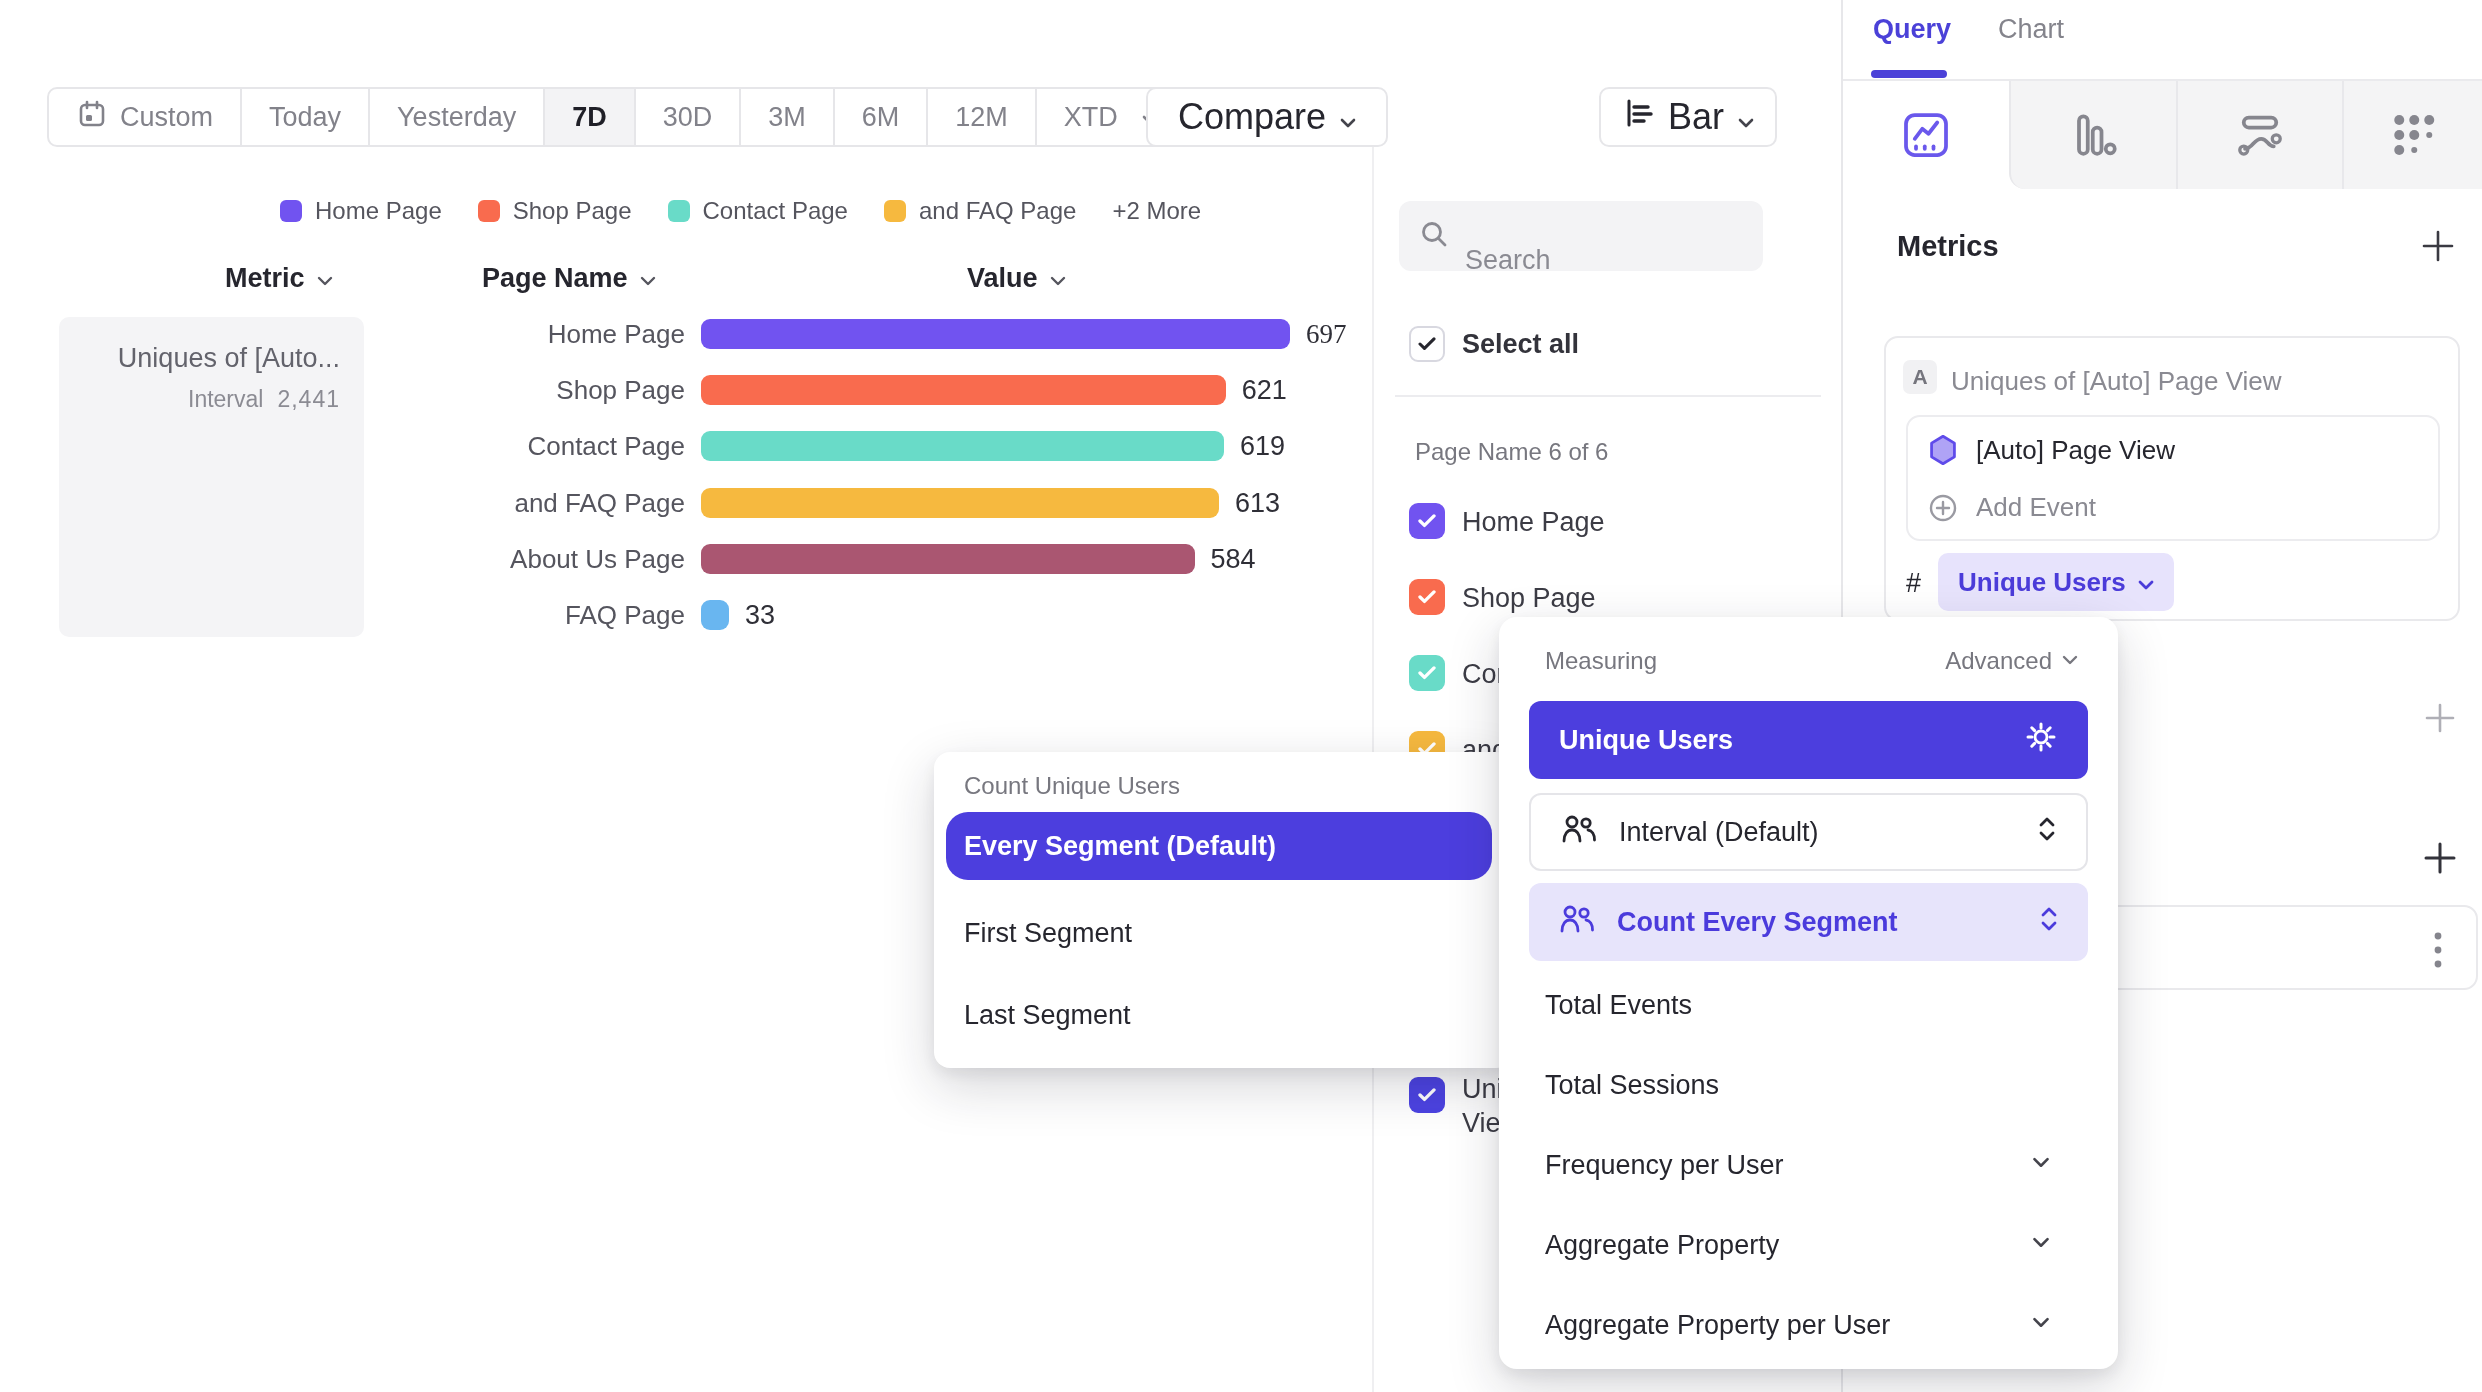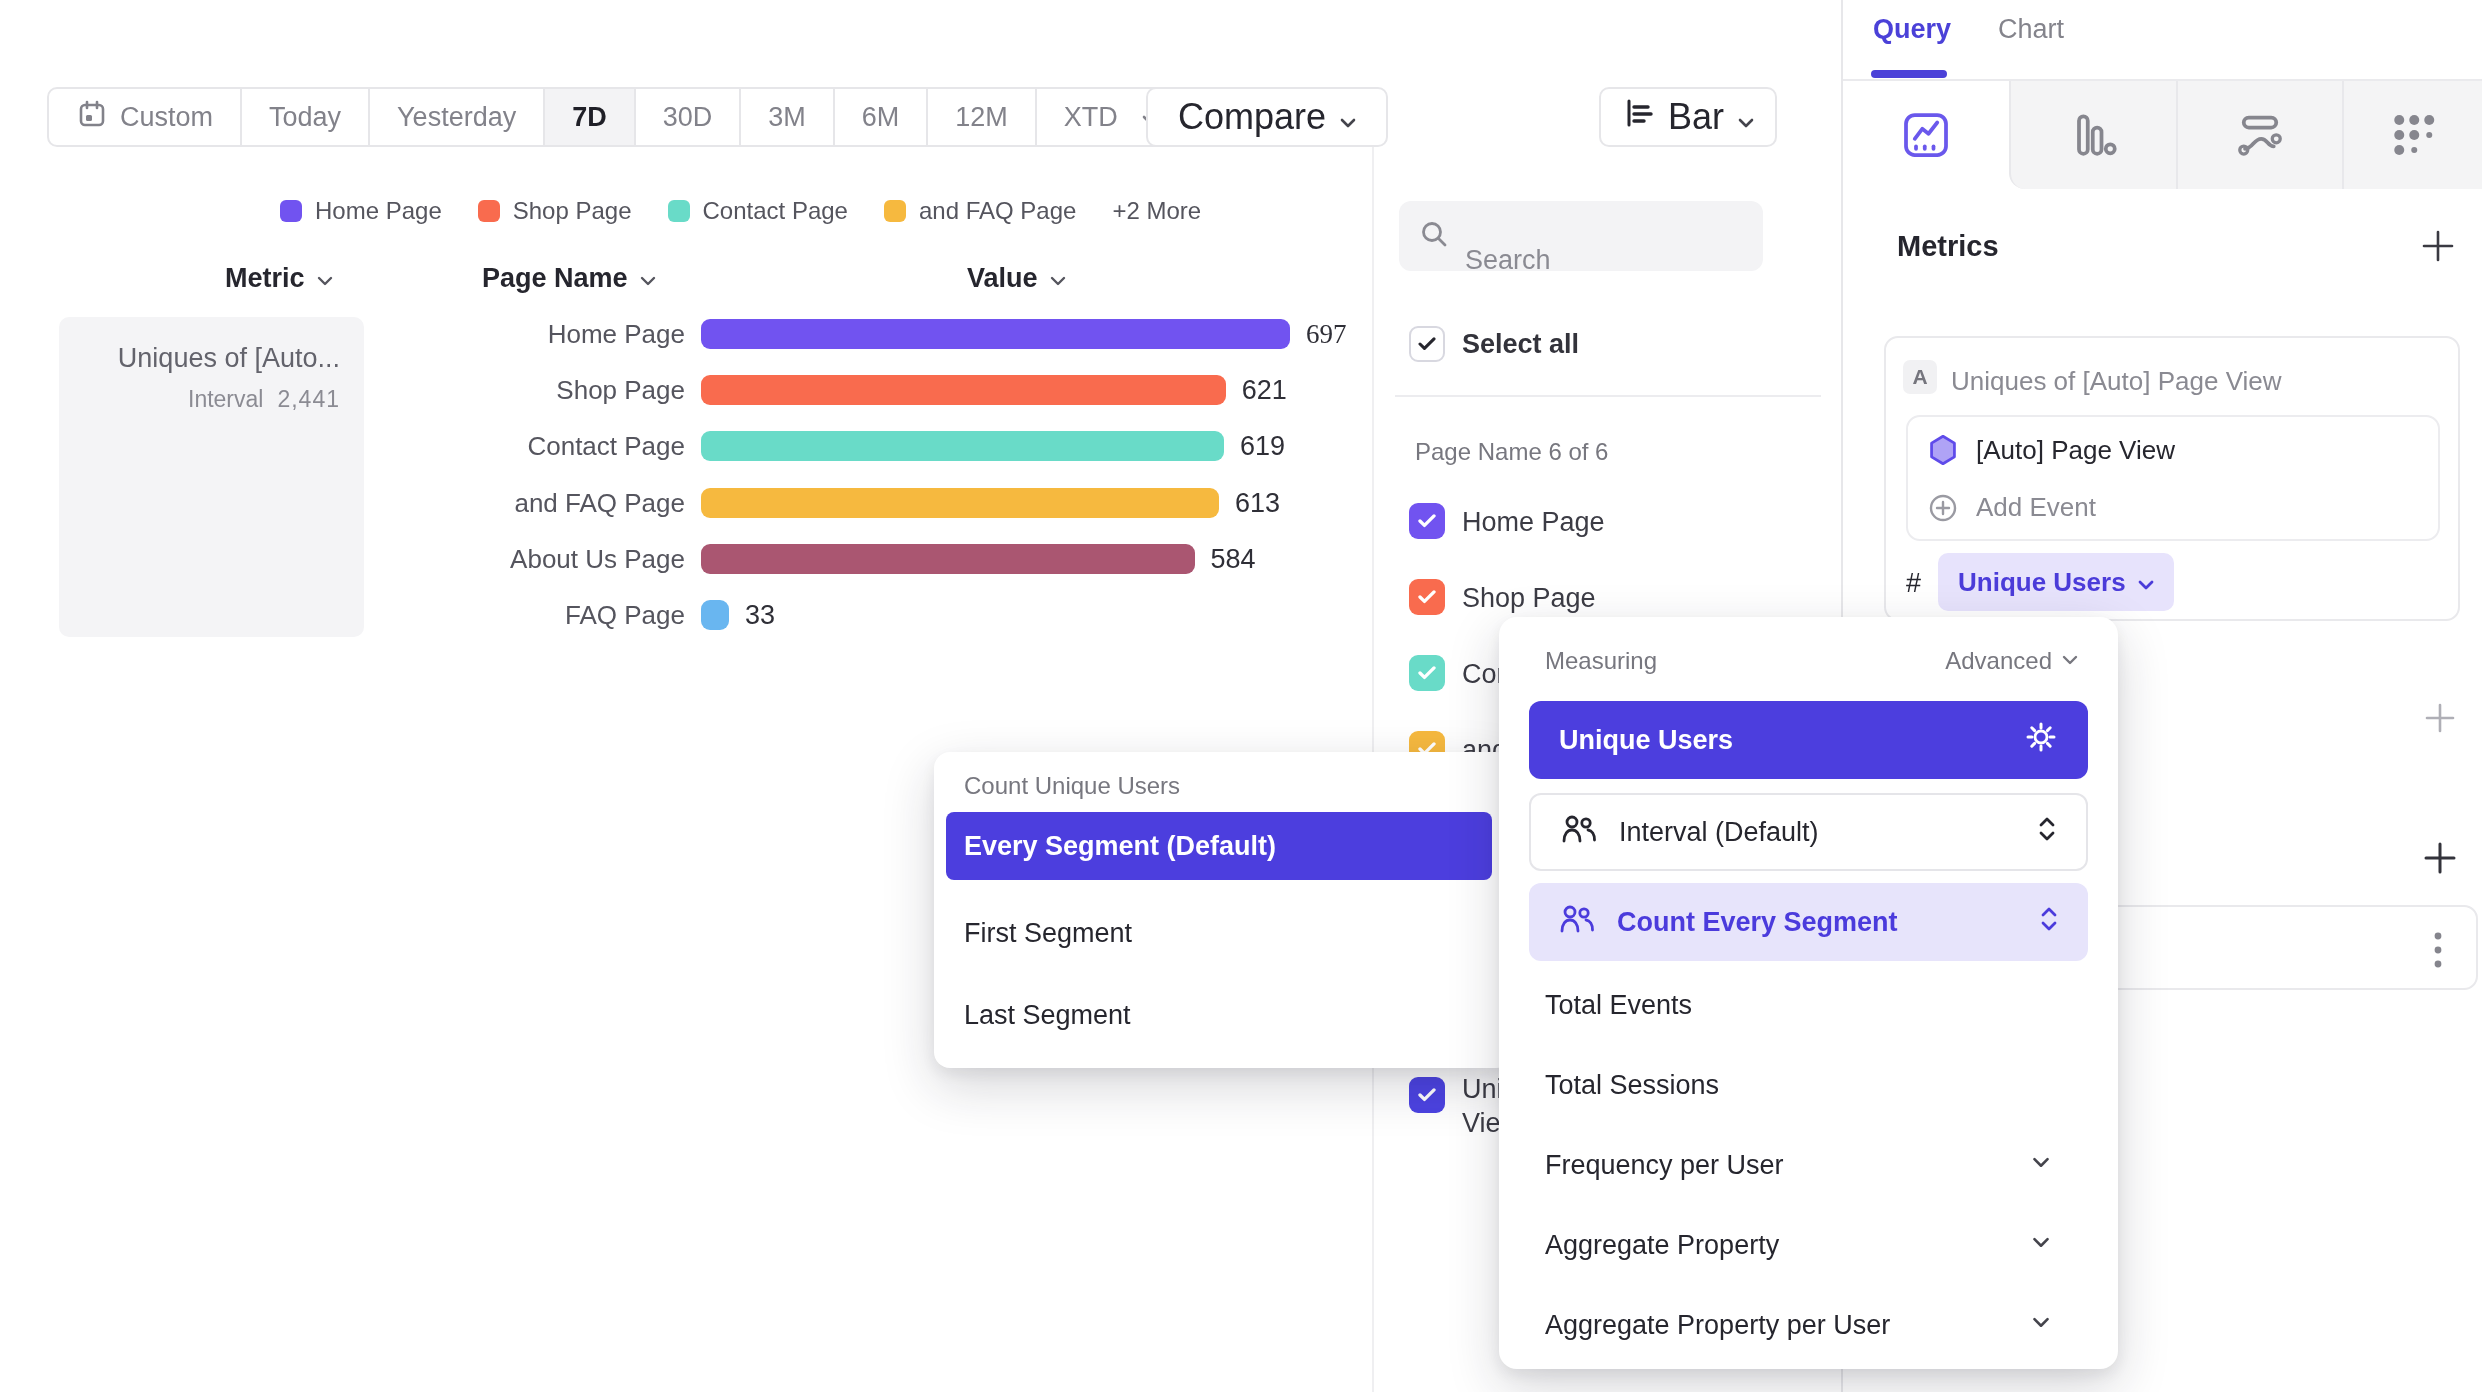--- a/index.html
+++ b/index.html
@@ -372,21 +372,21 @@
       <svg width="12" height="42" viewBox="0 0 12 42">
           <circle cx="6" cy="7" r="3.4" fill="#85858D"></circle>
           <circle cx="6" cy="21" r="3.4" fill="#85858D"></circle>
           <circle cx="6" cy="35" r="3.4" fill="#85858D"></circle>
         </svg>
     </div>
   </div>
 
   <div class="menu" style="left:934px; top:752px; width:578px; height:316px; z-index:20; border-radius:16px;">
     <div class="abs menu-label" style="left:30px; top:20px;">Count Unique Users</div>
-    <div class="abs" style="left:12px; top:60px; width:546px; height:68px; border-radius:8px; background:#4C3EDE; display:flex; align-items:center; padding:0 18px; font-size:27px; font-weight:700; color:#fff; cursor:pointer;">Every Segment (Default)</div>
+    <div class="abs" style="left:12px; top:60px; width:546px; height:68px; border-radius:22px; background:#4C3EDE; display:flex; align-items:center; padding:0 18px; font-size:27px; font-weight:700; color:#fff; cursor:pointer;">Every Segment (Default)</div>
     <div class="abs" style="left:30px; top:166px; font-size:27px; font-weight:500; color:#26262E; cursor:pointer;">First Segment</div>
     <div class="abs" style="left:30px; top:248px; font-size:27px; font-weight:500; color:#26262E; cursor:pointer;">Last Segment</div>
   </div>
 
   <div class="menu" style="left:1499px; top:617px; width:619px; height:752px; z-index:30;">
     <div class="abs menu-label" style="left:46px; top:30px;">Measuring</div>
     <div class="abs flex" style="right:40px; top:30px; gap:10px; cursor:pointer;">
       <span class="menu-label">Advanced</span>
       <span><svg width="16" height="11" viewBox="0 0 16 11">
             <path d="M2 2l6 6 6-6" fill="none" stroke="#77777F" stroke-width="2.4" stroke-linecap="round" stroke-linejoin="round"></path>

